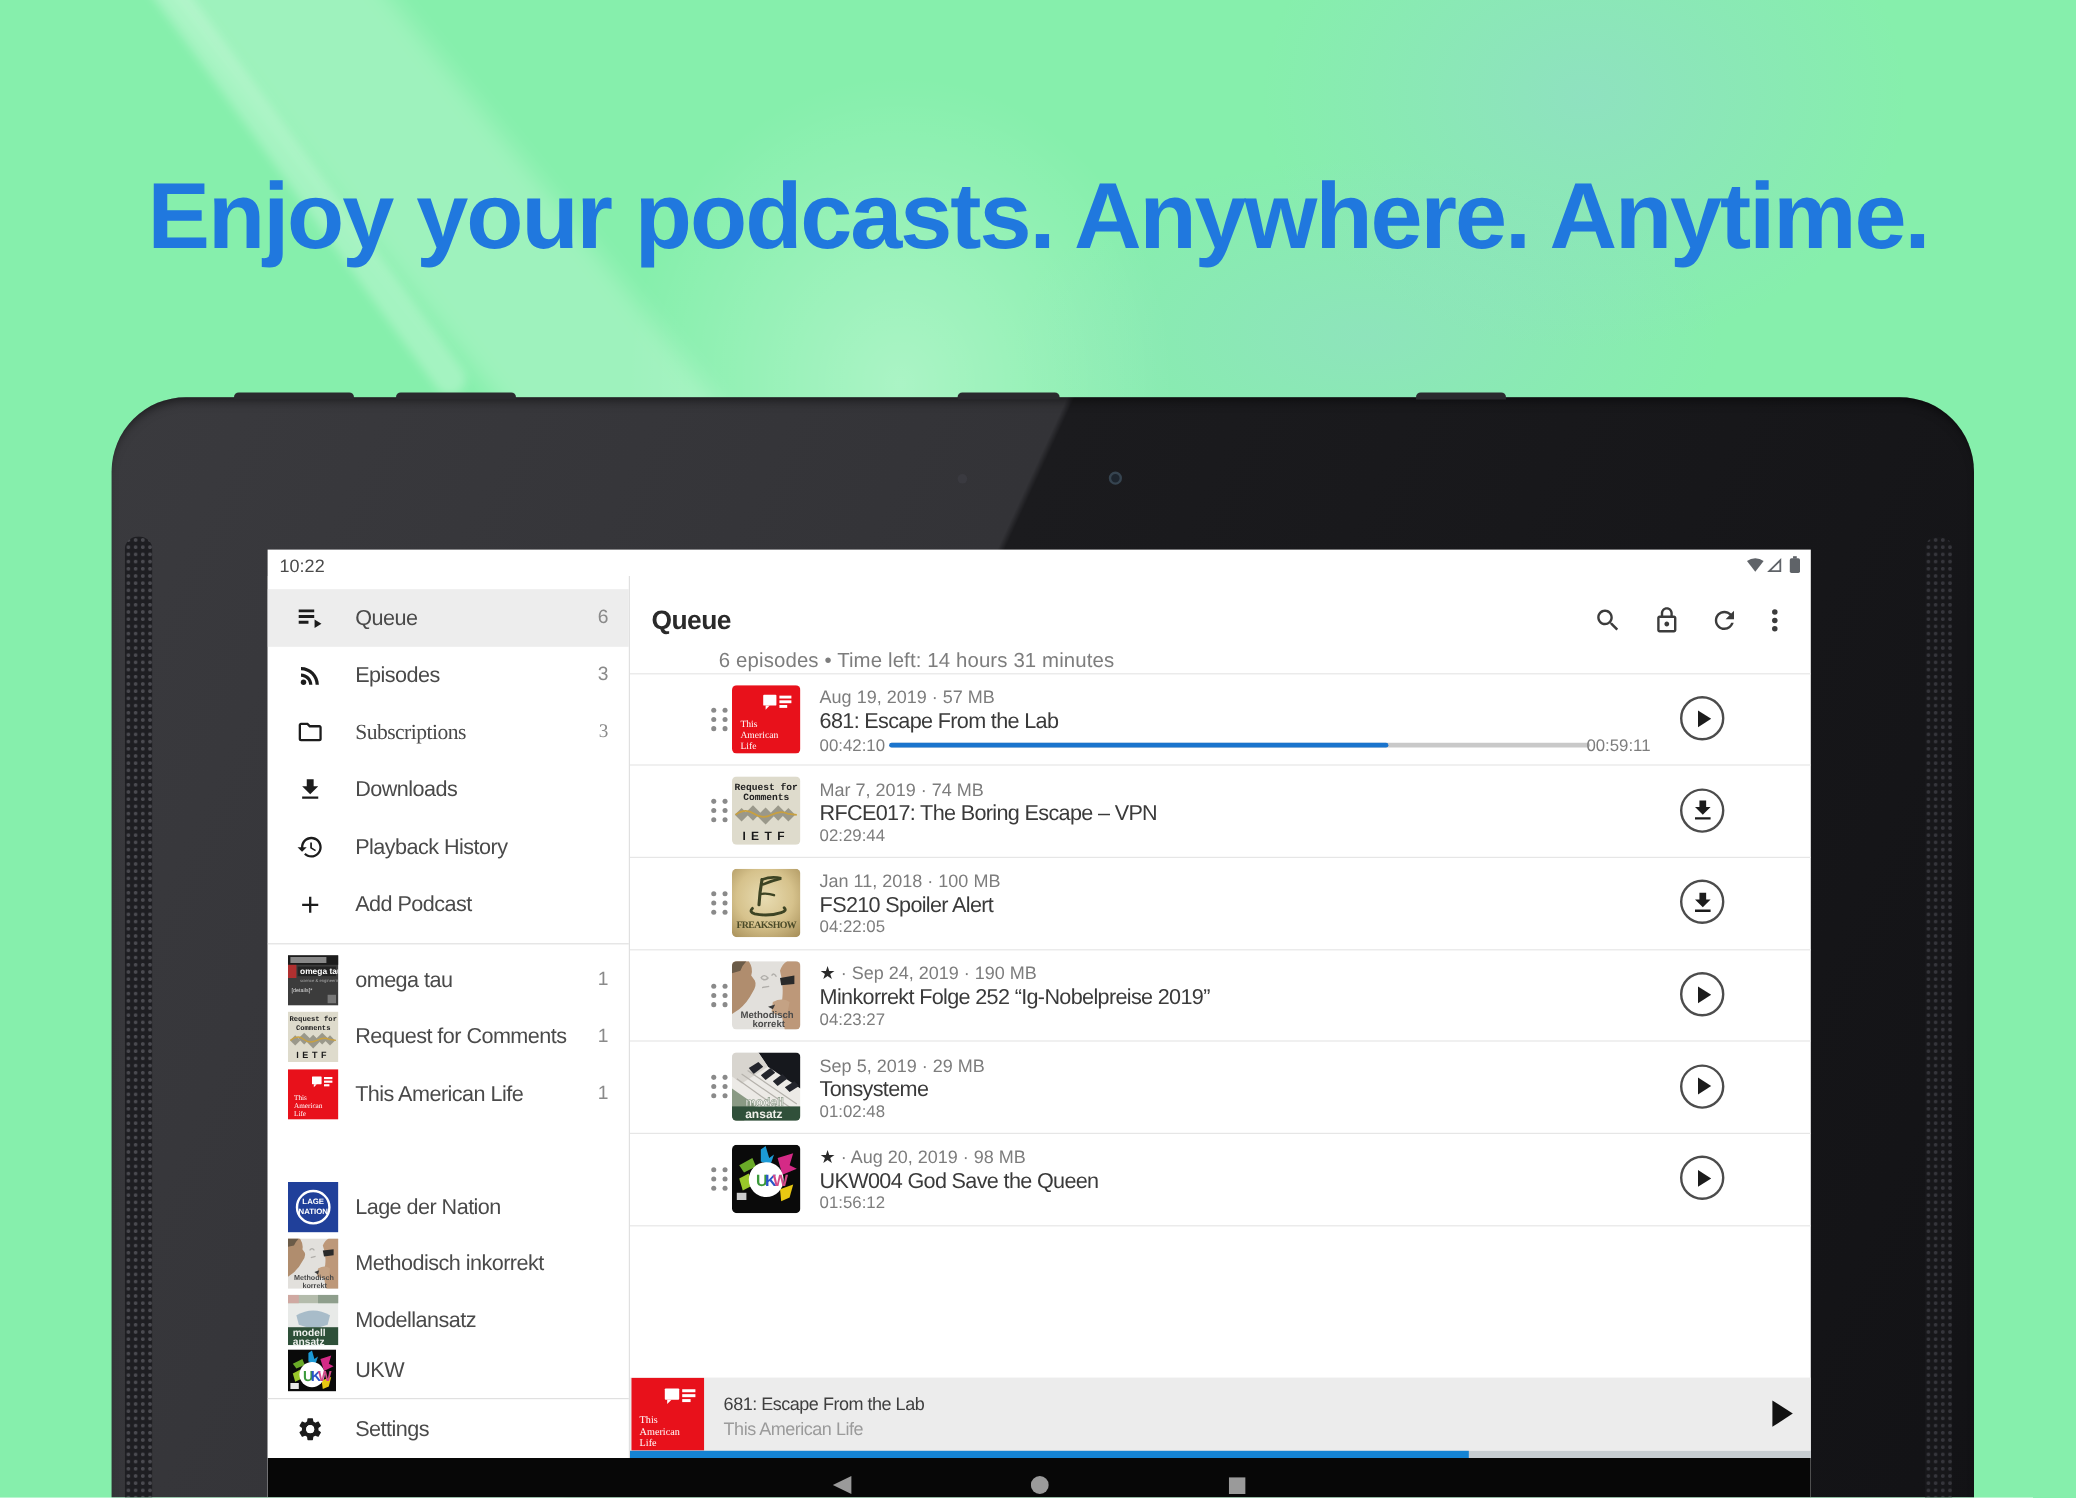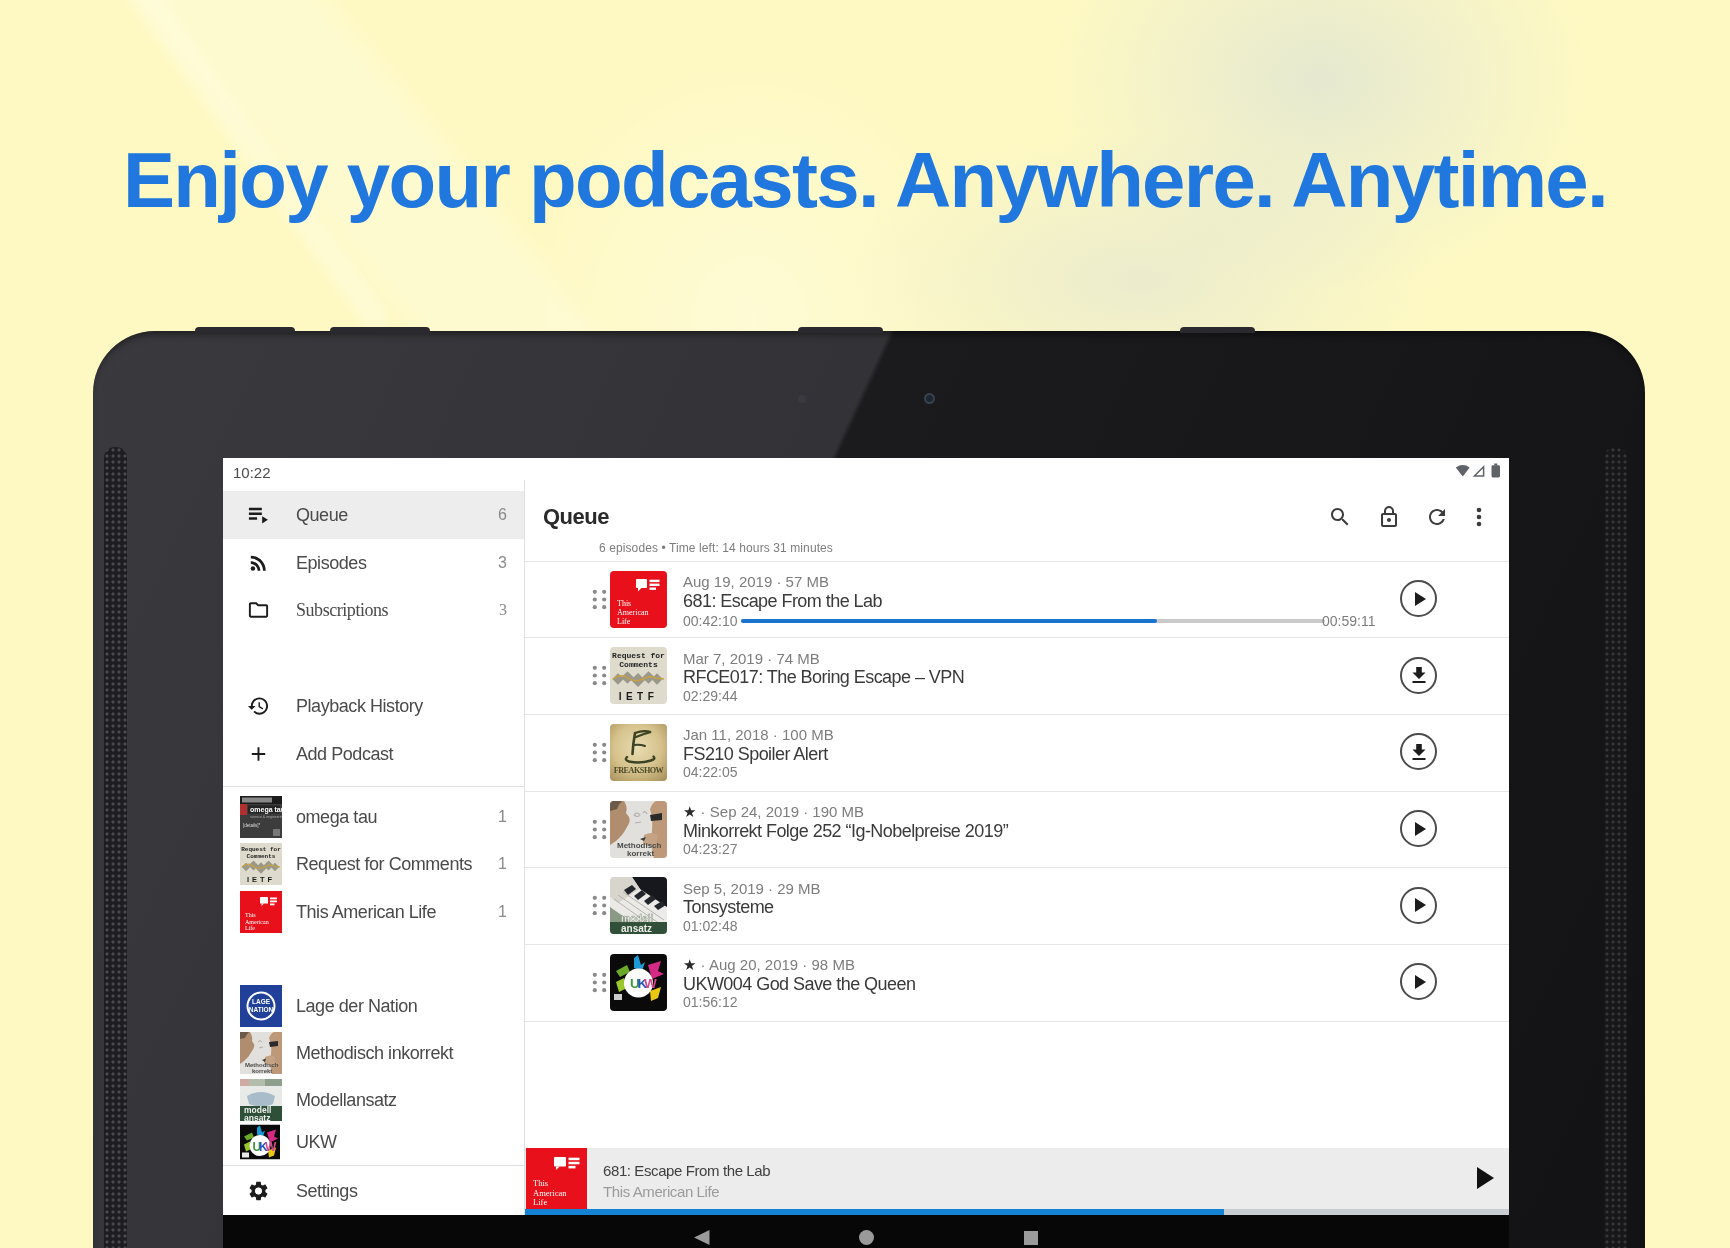--- a/index.html
+++ b/index.html
@@ -1,18 +1,18 @@
 <!DOCTYPE html>
 <html><head>
 <meta charset="utf-8">
 <style>
   * { margin:0; padding:0; box-sizing:border-box; }
   html,body { width:1730px; height:1248px; }
   body { font-family:"Liberation Sans", sans-serif; }
-  #page { position:relative; width:1730px; height:1248px; background:#fef9c3; overflow:hidden; }
+  #page { position:relative; width:1730px; height:1248px; background:#86efac; overflow:hidden; }
   .abs { position:absolute; }
   .t { position:absolute; line-height:1; white-space:nowrap; }
 
   #heading { position:absolute; left:0; top:140.5px; width:1730px; text-align:center; line-height:1;
     font-size:78px; font-weight:700; color:#2078de; letter-spacing:-1.7px; white-space:nowrap; }
 
   #tablet { position:absolute; left:93px; top:331px; width:1552px; height:1100px;
     border-radius:62px;
     background:linear-gradient(114.7deg, #3a3a3e 0%, #333337 38.7%, #1b1b1e 39.0%, #121215 100%); box-shadow:inset 0 7px 9px -5px rgba(0,0,0,0.6); }
   .bump { position:absolute; background:#2a2a2e; border-radius:4px 4px 0 0; }
@@ -28,21 +28,21 @@
   .srow { position:absolute; left:0; width:301px; height:48px; }
   .srow .lbl { position:absolute; left:73px; top:50%; transform:translateY(-50%); font-size:18px; color:#4a4a4a; white-space:nowrap; letter-spacing:-0.45px; }
   .srow .cnt { position:absolute; right:17px; top:50%; transform:translateY(-50%); font-size:16px; color:#8a8a8a; }
   .srow .ic  { position:absolute; left:24px; top:50%; transform:translateY(-50%); width:23px; height:23px; }
   .srow .th  { position:absolute; left:17px; top:50%; transform:translateY(-50%); width:42px; height:42px; }
   .hdiv { position:absolute; left:0; width:301px; height:1px; background:#e0e0e0; }
 
   #main { position:absolute; left:302px; top:22px; width:984px; height:735px; }
   #qtitle { position:absolute; left:18px; top:26px; line-height:1; font-size:22px; font-weight:700; color:#2a2a2a; letter-spacing:-0.5px; }
   .aicon { position:absolute; top:25px; width:24px; height:24px; }
-  #subtitle { position:absolute; left:74px; top:62px; line-height:1; font-size:12px; color:#7d7d7d; letter-spacing:0.1px; }
+  #subtitle { position:absolute; left:74px; top:62px; line-height:1; font-size:17px; color:#7d7d7d; letter-spacing:0.1px; }
   .erow { position:absolute; left:0; width:984px; height:77px; }
   .erow .tdiv { position:absolute; left:0; top:0; width:984px; height:1px; background:#e6e6e6; }
   .erow .eth { position:absolute; left:85px; top:10px; width:57px; height:57px; border-radius:4px; overflow:hidden; }
   .erow .date { position:absolute; left:158px; top:12.5px; line-height:1.2; font-size:15px; color:#7d7d7d; white-space:nowrap; }
   .erow .etitle { position:absolute; left:158px; top:30px; line-height:1.2; font-size:18px; color:#3a3a3a; white-space:nowrap; letter-spacing:-0.55px; }
   .erow .dur { position:absolute; left:158px; top:50.5px; line-height:1.2; font-size:14px; color:#7d7d7d; }
   .erow .btn { position:absolute; left:875px; top:19.5px; width:37px; height:37px; border-radius:50%; border:2px solid #4c4c4c; }
   .erow .btn svg { position:absolute; left:4.5px; top:4.5px; width:24px; height:24px; }
   .handle { position:absolute; left:67px; top:28px; width:15px; height:21px; }
 
@@ -102,20 +102,26 @@
             </svg>
           <span class="lbl">Episodes</span>
             <span class="cnt">3</span>
         </div>
         <div class="srow" style="top:106.4px;font-family:Liberation Serif, serif;">
           <svg class="ic" viewBox="0 0 24 24" fill="#1c1c1c">
               <path d="M20 6h-8l-2-2H4c-1.1 0-2 .9-2 2v12c0 1.1.9 2 2 2h16c1.1 0 2-.9 2-2V8c0-1.1-.9-2-2-2zm0 12H4V6h5.17l2 2H20v10z"></path>
             </svg>
           <span class="lbl">Subscriptions</span>
             <span class="cnt">3</span>
+        </div>
+        <div class="srow" style="top:154.1px;">
+          <svg class="ic" viewBox="0 0 24 24" fill="#1c1c1c">
+              <path d="M19 9h-4V3H9v6H5l7 7 7-7zM5 18v2h14v-2H5z"></path>
+            </svg>
+          <span class="lbl">Downloads</span>
         </div>
         <div class="srow" style="top:201.8px;">
           <svg class="ic" viewBox="0 0 24 24" fill="#1c1c1c">
               <path d="M13 3c-4.97 0-9 4.03-9 9H1l3.89 3.89.07.14L9 12H6c0-3.87 3.13-7 7-7s7 3.13 7 7-3.13 7-7 7c-1.93 0-3.68-.79-4.94-2.06l-1.42 1.42C8.27 19.99 10.51 21 13 21c4.97 0 9-4.03 9-9s-4.03-9-9-9zm-1 5v5l4.28 2.54.72-1.21-3.5-2.08V8H12z"></path>
             </svg>
           <span class="lbl">Playback History</span>
         </div>
         <div class="srow" style="top:249.5px;">
           <svg class="ic" viewBox="0 0 24 24" fill="#1c1c1c">
               <path d="M19 13h-6v6h-2v-6H5v-2h6V5h2v6h6v2z"></path>

